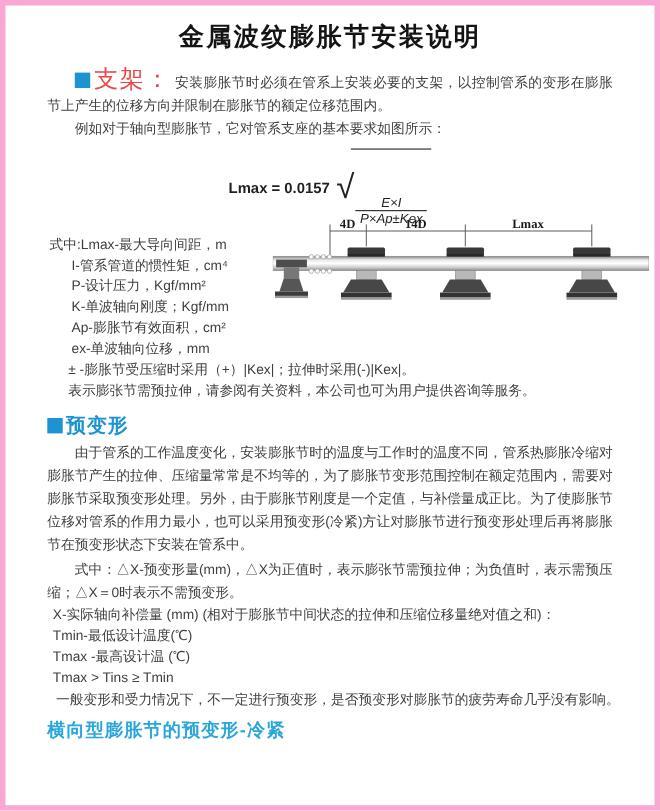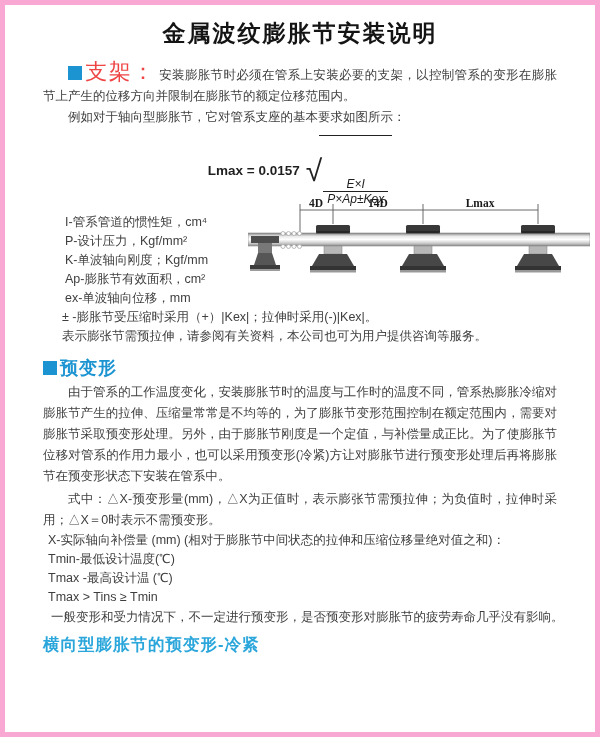--- a/index.html
+++ b/index.html
@@ -74,20 +74,21 @@
     <span class="sqrt-sign">√</span>
     <span class="sqrt-body">
       <span class="frac it">
         <span class="num">E×I</span>
         <span class="den">P×Ap±Kex</span>
       </span>
     </span>
   </div>
 
   <div class="defs">
+    <div class="def">式中:Lmax-最大导向间距，m</div>
     <div class="def ind1">I-管系管道的惯性矩，cm⁴</div>
     <div class="def ind1">P-设计压力，Kgf/mm²</div>
     <div class="def ind1">K-单波轴向刚度；Kgf/mm</div>
     <div class="def ind1">Ap-膨胀节有效面积，cm²</div>
     <div class="def ind1">ex-单波轴向位移，mm</div>
     <div class="def ind05">± -膨胀节受压缩时采用（+）|Kex|；拉伸时采用(-)|Kex|。</div>
     <div class="def ind05">表示膨张节需预拉伸，请参阅有关资料，本公司也可为用户提供咨询等服务。</div>
   </div>
 
   <svg class="diagram" viewBox="0 0 342 96">
@@ -158,21 +159,21 @@
       <rect x="267" y="73.5" width="46" height="2" fill="#999999"></rect>
     </g>
   </svg>
 
   <div class="h2row"><span class="sq"></span><span>预变形</span></div>
 
   <div class="para indent">由于管系的工作温度变化，安装膨胀节时的温度与工作时的温度不同，管系热膨胀冷缩对膨胀节产生的拉伸、压缩量常常是不均等的，为了膨胀节变形范围控制在额定范围内，需要对膨胀节采取预变形处理。另外，由于膨胀节刚度是一个定值，与补偿量成正比。为了使膨胀节位移对管系的作用力最小，也可以采用预变形(冷紧)方让对膨胀节进行预变形处理后再将膨胀节在预变形状态下安装在管系中。</div>
 
 
 
-  <div class="para indent where">式中：△X-预变形量(mm)，△X为正值时，表示膨张节需预拉伸；为负值时，拉伸时采用；△X＝0时表示不需预变形。</div>
+  <div class="para indent where">式中：△X-预变形量(mm)，△X为正值时，表示膨张节需预拉伸；为负值时，表示需预压缩；△X＝0时表示不需预变形。</div>
 
   <div class="lines">
     <div class="ln">X-实际轴向补偿量 (mm) (相对于膨胀节中间状态的拉伸和压缩位移量绝对值之和)：</div>
     <div class="ln">Tmin-最低设计温度(℃)</div>
     <div class="ln">Tmax -最高设计温 (℃)</div>
     <div class="ln">Tmax &gt; Tins ≥ Tmin</div>
     <div class="ln pind">一般变形和受力情况下，不一定进行预变形，是否预变形对膨胀节的疲劳寿命几乎没有影响。</div>
   </div>
 
   <div class="sub-head noind">横向型膨胀节的预变形-冷紧</div>

